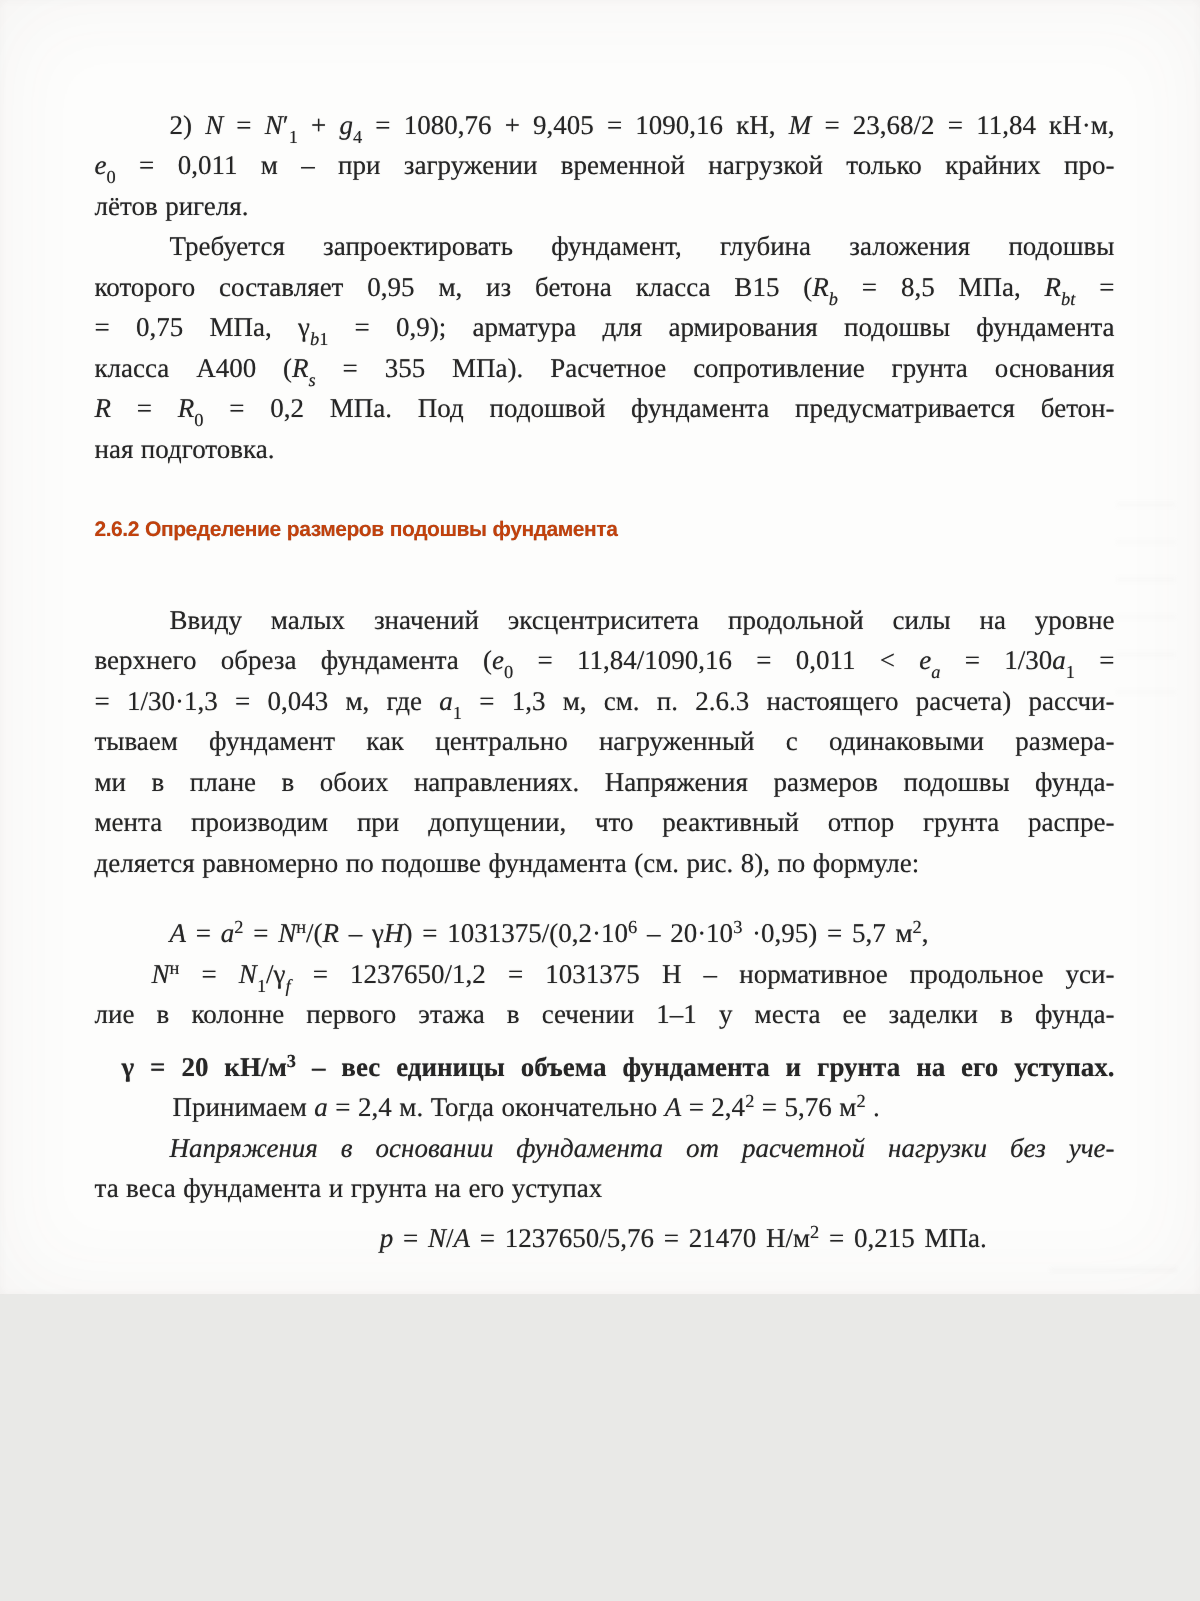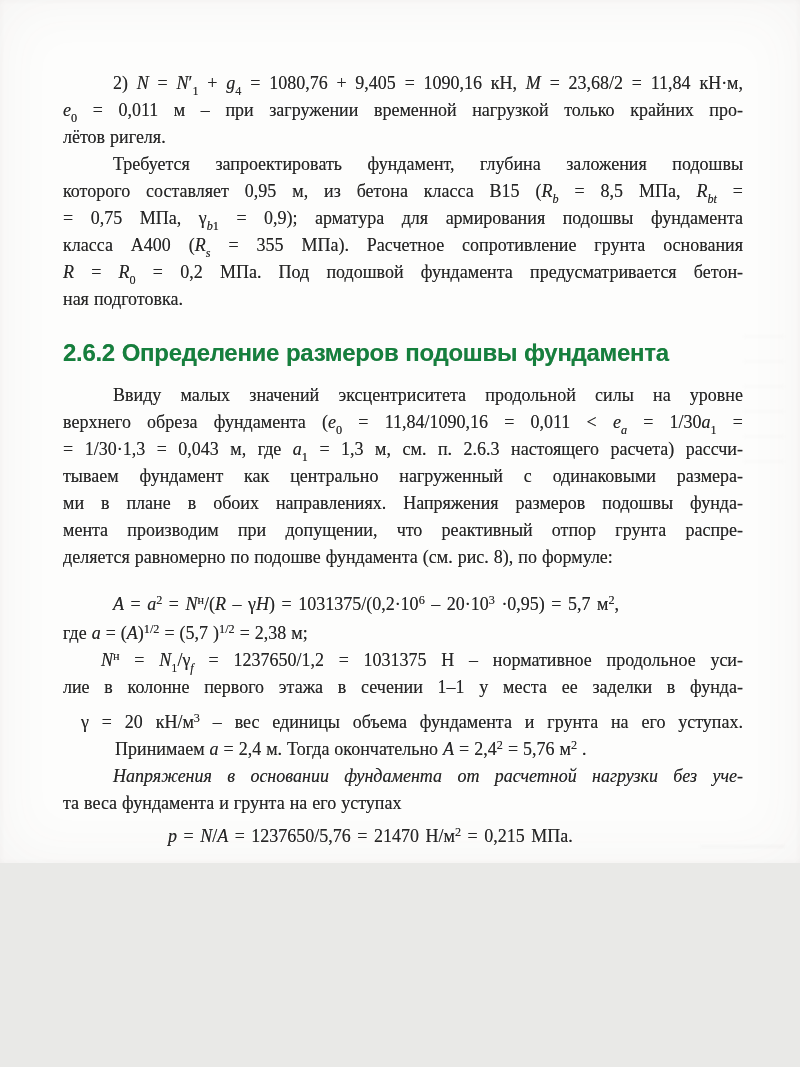--- a/index.html
+++ b/index.html
@@ -24,24 +24,24 @@
     text-shadow:0 0 .6px rgba(30,30,30,.55);
     word-spacing:.5px;
   }
   .line.fill{ text-align:justify; text-align-last:justify; }
   .line sup,.line sub{ font-size:68%; line-height:0; }
   .line sup{ position:relative; top:.08em; }
   .line sub{ position:relative; top:.12em; }
   .line i{ font-family:"Liberation Serif", serif; }
   .line.heading{
     font-family:"Liberation Sans", sans-serif;
-    font-size:24px;
+    font-size:14px;
     font-weight:bold;
     letter-spacing:-.3px;
-    color:#15803d;
+    color:#c2410c;
     text-shadow:0 0 .5px rgba(60,60,60,.45);
   }
   .line.formula{ word-spacing:2px; }
   #page-number{
     position:absolute;
     left:660px;top:1027px;
     font-size:17px;
     color:#6f6f6f;
     text-shadow:0 0 .6px rgba(90,90,90,.5);
   }
@@ -75,36 +75,35 @@
       <div class="line body fill" style="text-indent: 50px;">2) <i>N</i> = <i>N</i>′<sub>1</sub> + <i>g</i><sub>4</sub> = 1080,76 + 9,405 = 1090,16 кН, <i>M</i> = 23,68/2 = 11,84 кН·м,</div>
       <div class="line body fill"><i>e</i><sub>0</sub> = 0,011 м – при загружении временной нагрузкой только крайних про-</div>
       <div class="line body">лётов ригеля.</div>
       <div class="line body fill" style="text-indent: 50px;">Требуется запроектировать фундамент, глубина заложения подошвы</div>
       <div class="line body fill">которого составляет 0,95 м, из бетона класса В15 (<i>R</i><sub><i>b</i></sub> = 8,5 МПа, <i>R</i><sub><i>bt</i></sub> =</div>
       <div class="line body fill">= 0,75 МПа, γ<sub><i>b</i>1</sub> = 0,9); арматура для армирования подошвы фундамента</div>
       <div class="line body fill">класса А400 (<i>R</i><sub><i>s</i></sub> = 355 МПа). Расчетное сопротивление грунта основания</div>
       <div class="line body fill"><i>R</i> = <i>R</i><sub>0</sub> = 0,2 МПа. Под подошвой фундамента предусматривается бетон-</div>
       <div class="line body">ная подготовка.</div>
       <div class="line heading" style="margin-top: 26px;">2.6.2 Определение размеров подошвы фундамента</div>
-      <div class="line body fill" style="text-indent: 50px; margin-top: 16px;">Ввиду малых значений эксцентриситета продольной силы на уровне</div>
+      <div class="line body fill" style="text-indent: 50px; margin-top: 34px;">Ввиду малых значений эксцентриситета продольной силы на уровне</div>
       <div class="line body fill">верхнего обреза фундамента (<i>e</i><sub>0</sub> = 11,84/1090,16 = 0,011 &lt; <i>e</i><sub><i>a</i></sub> = 1/30<i>a</i><sub>1</sub> =</div>
       <div class="line body fill">= 1/30·1,3 = 0,043 м, где <i>a</i><sub>1</sub> = 1,3 м, см. п. 2.6.3 настоящего расчета) рассчи-</div>
       <div class="line body fill">тываем фундамент как центрально нагруженный с одинаковыми размера-</div>
       <div class="line body fill">ми в плане в обоих направлениях. Напряжения размеров подошвы фунда-</div>
       <div class="line body fill">мента производим при допущении, что реактивный отпор грунта распре-</div>
       <div class="line body">деляется равномерно по подошве фундамента (см. рис. 8), по формуле:</div>
       <div class="line formula" style="text-indent: 50px; margin-top: 20px;"><i>A</i> = <i>a</i><sup>2</sup> = <i>N</i><sup>н</sup>/(<i>R</i> – γ<i>H</i>) = 1031375/(0,2·10<sup>6</sup> – 20·10<sup>3</sup> ·0,95) = 5,7 м<sup>2</sup>,</div>
-      <div class="line body" style="margin-top: 2px;">где <i>a</i> = (<i>A</i>)<sup>1/2</sup> = (5,7 )<sup>1/2</sup> = 2,38 м;</div>
       <div class="line body fill" style="text-indent: 38px;"><i>N</i><sup>н</sup> = <i>N</i><sub>1</sub>/γ<sub><i>f</i></sub> = 1237650/1,2 = 1031375 Н – нормативное продольное уси-</div>
       <div class="line body fill">лие в колонне первого этажа в сечении 1–1 у места ее заделки в фунда-</div>
-      <div class="line body fill" style="text-indent: 18px; margin-top: 8px;">γ = 20 кН/м<sup>3</sup> – вес единицы объема фундамента и грунта на его уступах.</div>
+      <div class="line body fill" style="text-indent: 18px; margin-top: 8px; font-weight: bold;">γ = 20 кН/м<sup>3</sup> – вес единицы объема фундамента и грунта на его уступах.</div>
       <div class="line body" style="text-indent: 52px;">Принимаем <i>a</i> = 2,4 м. Тогда  окончательно <i>A</i> = 2,4<sup>2</sup> = 5,76 м<sup>2</sup> .</div>
       <div class="line body fill" style="text-indent: 50px; font-style: italic;">Напряжения в основании фундамента от расчетной нагрузки без уче-</div>
       <div class="line body">та веса фундамента и грунта на его уступах</div>
-      <div class="line formula" style="text-indent: 105px; margin-top: 6px;"><i>p</i> = <i>N</i>/<i>A</i> = 1237650/5,76 = 21470 Н/м<sup>2</sup> = 0,215 МПа.</div>
+      <div class="line formula" style="text-indent: 105px; margin-top: 6px; text-align: center;"><i>p</i> = <i>N</i>/<i>A</i> = 1237650/5,76 = 21470 Н/м<sup>2</sup> = 0,215 МПа.</div>
     </main>
 
   <div id="smudge-1" class="smudge"></div>
   <div id="smudge-2" class="smudge"></div>
   <div id="smudge-3" class="smudge"></div>
 
   <div id="page-number">69</div>
 </div>
 
 </body></html>

